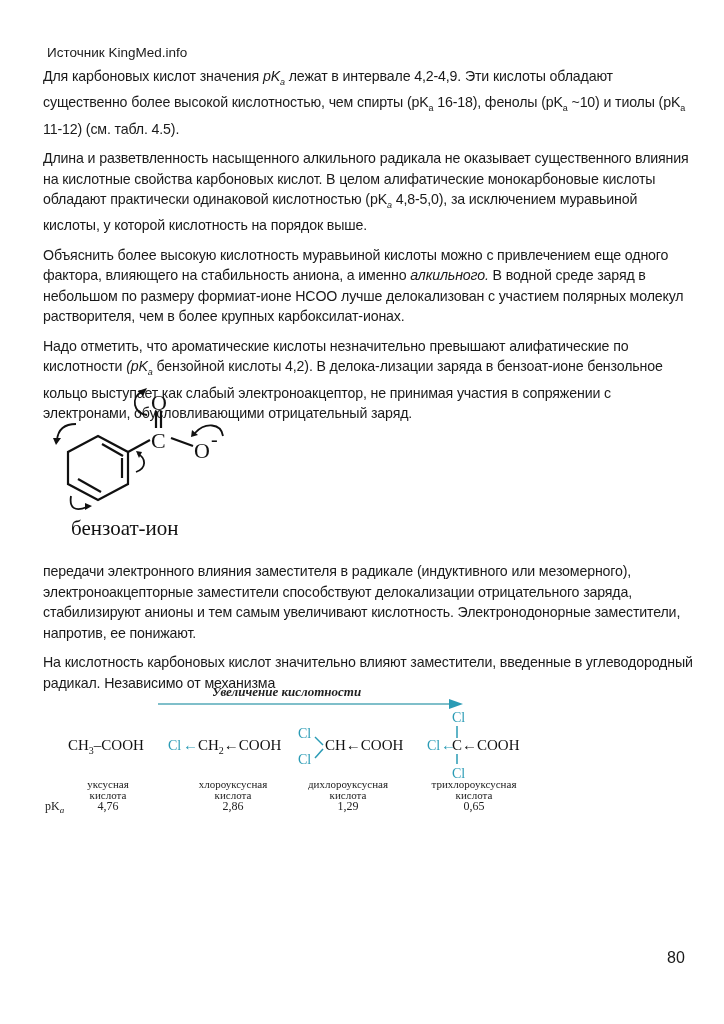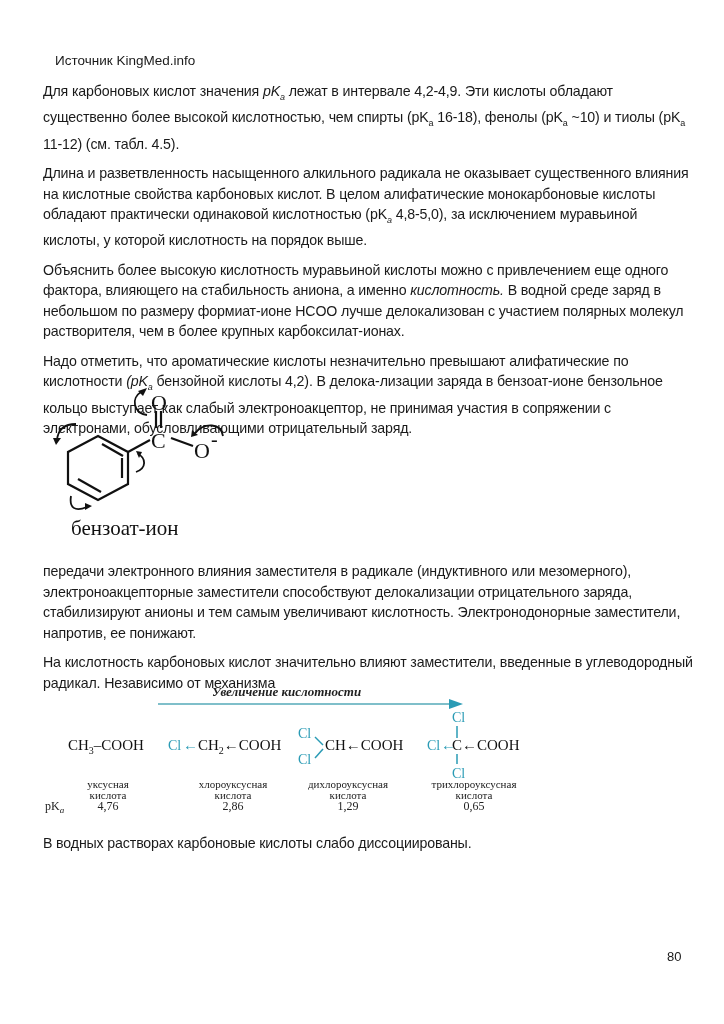--- a/index.html
+++ b/index.html
@@ -1,35 +1,35 @@
 <!DOCTYPE html>
 <html><head>
 <meta charset="utf-8">
 <style>
   html, body { margin:0; padding:0; background:#ffffff; }
   body { width:724px; height:1024px; position:relative; overflow:hidden;
          font-family:"Liberation Sans", sans-serif; color:#1a1a1a; }
   .page { position:absolute; left:43px; top:40px; width:650px; }
-  .source { font-size:13.5px; line-height:17px; margin:12px; }
+  .source { font-size:13.5px; line-height:17px; margin:4px; }
   p.par { font-size:14.2px; line-height:20.5px; margin:5px 0 9px 0; letter-spacing:-0.15px; }
   .it { font-style:italic; }
   sub.a { font-size:9px; }
   .fig1 { position:absolute; left:43px; top:378px; width:200px; height:170px; }
   .fig2 { position:absolute; left:45px; top:682px; width:520px; height:140px; }
-  .pagenum { position:absolute; left:667px; top:949px; font-size:13px; }
+  .pagenum { position:absolute; left:667px; top:949px; font-size:16px; }
   .blk { position:absolute; left:43px; width:650px; }
 </style>
 </head>
 <body>
 
 <div class="page">
   <p class="source">Источник KingMed.info</p>
   <p class="par"><span>Для карбоновых кислот значения </span><span class="it"><span>pK</span><sub class="a">a</sub></span><span> лежат в интервале 4,2-4,9. Эти кислоты обладают существенно более высокой кислотностью, чем спирты (pK</span><sub class="a">a</sub><span> 16-18), фенолы (pK</span><sub class="a">a</sub><span> ~10) и тиолы (pK</span><sub class="a">a</sub><span> 11-12) (см. табл. 4.5).</span></p>
   <p class="par"><span>Длина и разветвленность насыщенного алкильного радикала не оказывает существенного влияния на кислотные свойства карбоновых кислот. В целом алифатические монокарбоновые кислоты обладают практически одинаковой кислотностью (pK</span><sub class="a it">a</sub><span> 4,8-5,0), за исключением муравьиной кислоты, у которой кислотность на порядок выше.</span></p>
-  <p class="par"><span>Объяснить более высокую кислотность муравьиной кислоты можно с привлечением еще одного фактора, влияющего на стабильность аниона, а именно </span><span class="it">кислотность.</span><span> В водной среде заряд в небольшом по размеру формиат-ионе HCOO лучше делокализован с участием полярных молекул растворителя, чем в более крупных карбоксилат-ионах.</span></p>
+  <p class="par"><span>Объяснить более высокую кислотность муравьиной кислоты можно с привлечением еще одного фактора, влияющего на стабильность аниона, а именно </span><span class="it">алкильного.</span><span> В водной среде заряд в небольшом по размеру формиат-ионе HCOO лучше делокализован с участием полярных молекул растворителя, чем в более крупных карбоксилат-ионах.</span></p>
   <p class="par"><span>Надо отметить, что ароматические кислоты незначительно превышают алифатические по кислотности </span><span class="it">(pK</span><sub class="a it">a</sub><span> бензойной кислоты 4,2). В делока-лизации заряда в бензоат-ионе бензольное кольцо выступает как слабый электроноакцептор, не принимая участия в сопряжении с электронами, обусловливающими отрицательный заряд.</span></p>
 </div>
 
 <svg class="fig1" viewBox="0 0 200 170" xmlns="http://www.w3.org/2000/svg">
   <g stroke="#111" stroke-width="2.2" fill="none">
     <polygon points="55,58 85,74 85,106 55,122 25,106 25,74"></polygon>
     <line x1="59" y1="66" x2="80" y2="78"></line>
     <line x1="79" y1="80" x2="79" y2="100"></line>
     <line x1="58" y1="114" x2="35" y2="101"></line>
     <line x1="85" y1="74" x2="107" y2="62"></line>
@@ -101,16 +101,15 @@
     <text x="303" y="117">кислота</text>
     <text x="303" y="128" font-size="12">1,29</text>
     <text x="429" y="106">трихлороуксусная</text>
     <text x="429" y="117">кислота</text>
     <text x="429" y="128" font-size="12">0,65</text>
   </g>
   <text x="0" y="128" font-family="Liberation Serif, serif" font-size="12" fill="#222"><tspan>pK</tspan><tspan font-size="9" dy="3" font-style="italic">a</tspan></text>
 </svg>
 
 <div class="blk" style="top:828px;">
-  <p class="par">В водных растворах карбоновые кислоты слабо диссоциированы.</p>
 </div>
 
 <div class="pagenum">80</div>
 
 </body></html>

